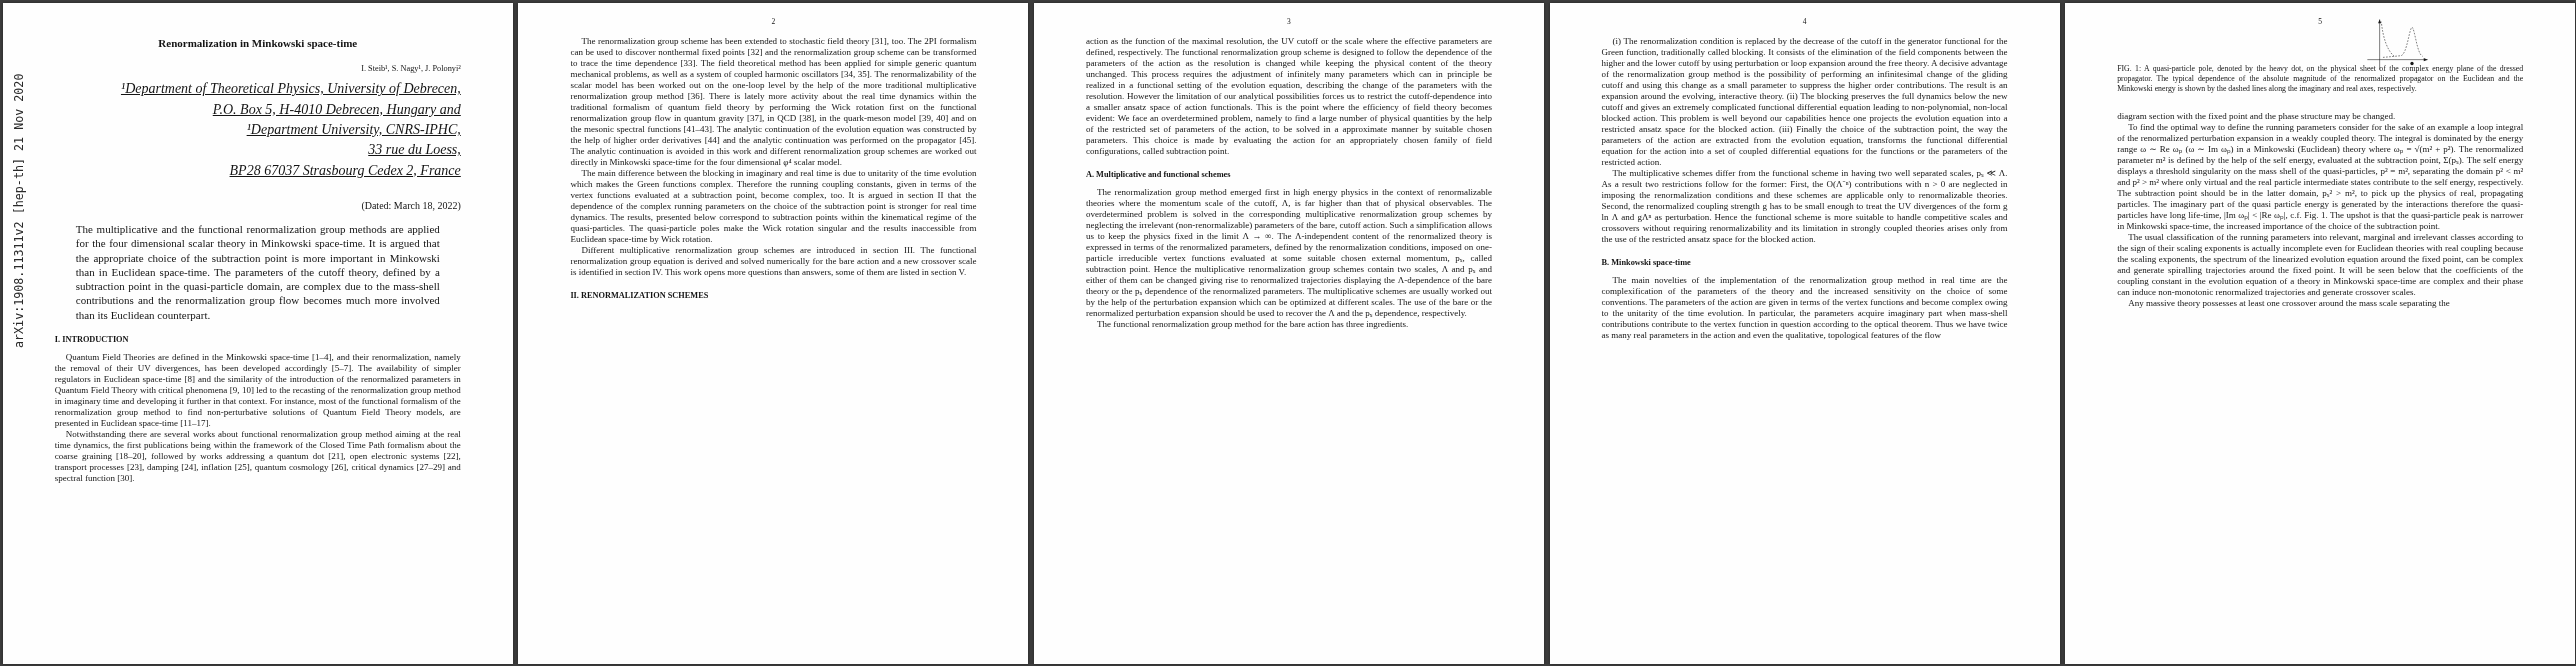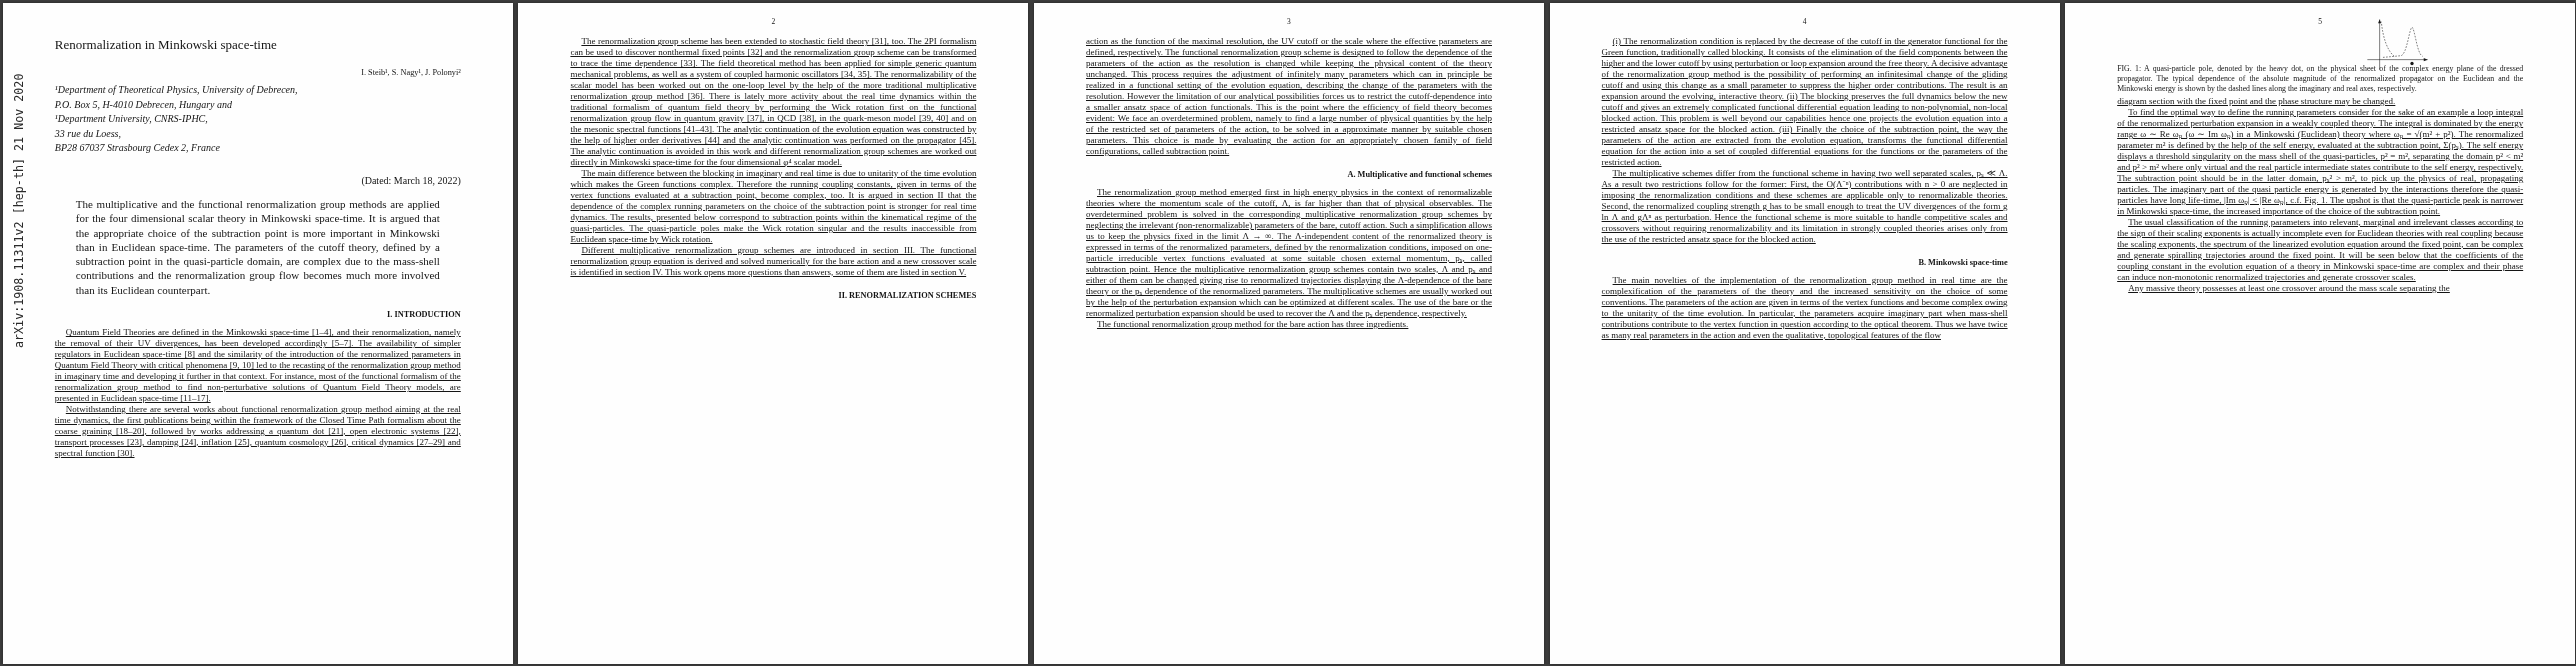--- a/index.html
+++ b/index.html
@@ -14,36 +14,36 @@
   .page {
     position:relative;
     flex:0 0 510px;
     width:510px; height:661px;
     background:#fefefe;
     padding:14.5px 52px 0 52px;
     overflow:hidden;
     box-shadow:0 0 3.3px rgba(0,0,0,0.45);
   }
   .pagenum { text-align:center; font-size:7.5px; margin-bottom:10px; }
-  p.para { font-size:9px; line-height:1.22; text-align:justify; text-indent:11px;text-decoration:underline; }
+  p.para { font-size:9px; line-height:1.22; text-align:justify; text-indent:11px; }
   p.cont { text-indent:0; }
-  .section-heading { text-align:right; font-weight:700; font-size:8.3px; margin:13.3px 0 7.8px 0; }
-  .title { font-weight:400; font-size:13px; margin-top:20px; }
+  .section-heading { text-align:left; font-weight:700; font-size:8.3px; margin:13.3px 0 7.8px 0; }
+  .title { text-align:center; font-weight:700; font-size:11px; margin-top:20px; }
   .authors { text-align:right; font-size:8.3px; margin-top:14.5px; }
-  .affils { margin-top:6.7px; text-align:left; font-style:italic; font-size:10px; line-height:1.45; }
+  .affils { margin-top:6.7px; text-align:right; font-style:italic; font-size:14px; line-height:1.45;text-decoration:underline; }
   .dated { text-align:right; font-size:10px; margin-top:19px; }
   .abstract { margin:11px 21px 0 21px; font-size:11px; line-height:1.3; text-align:justify; }
   .arxiv-stamp {
     position:absolute; left:9px; top:345px;
     transform-origin:0 0; transform:rotate(-90deg);
     font-family:"DejaVu Sans Mono", monospace;
     font-size:11.7px; color:#2a2a2a; white-space:nowrap;
   }
   .fig-plot { position:absolute; top:13.3px; left:299px; }
-  .fig-caption { margin-top:38px; margin-bottom:2px; font-size:7.8px; line-height:1.28; text-align:justify; }
+  .fig-caption { margin-top:38px; margin-bottom:17px; font-size:7.8px; line-height:1.28; text-align:justify; }
 </style>
 </head>
 <body>
 
 <div class="spread">
 
   <div class="page">
     <div class="arxiv-stamp">arXiv:1908.11311v2 [hep-th] 21 Nov 2020</div>
     <div class="title">Renormalization in Minkowski space-time</div>
     <div class="authors">I. Steib¹, S. Nagy¹, J. Polonyi²</div>

